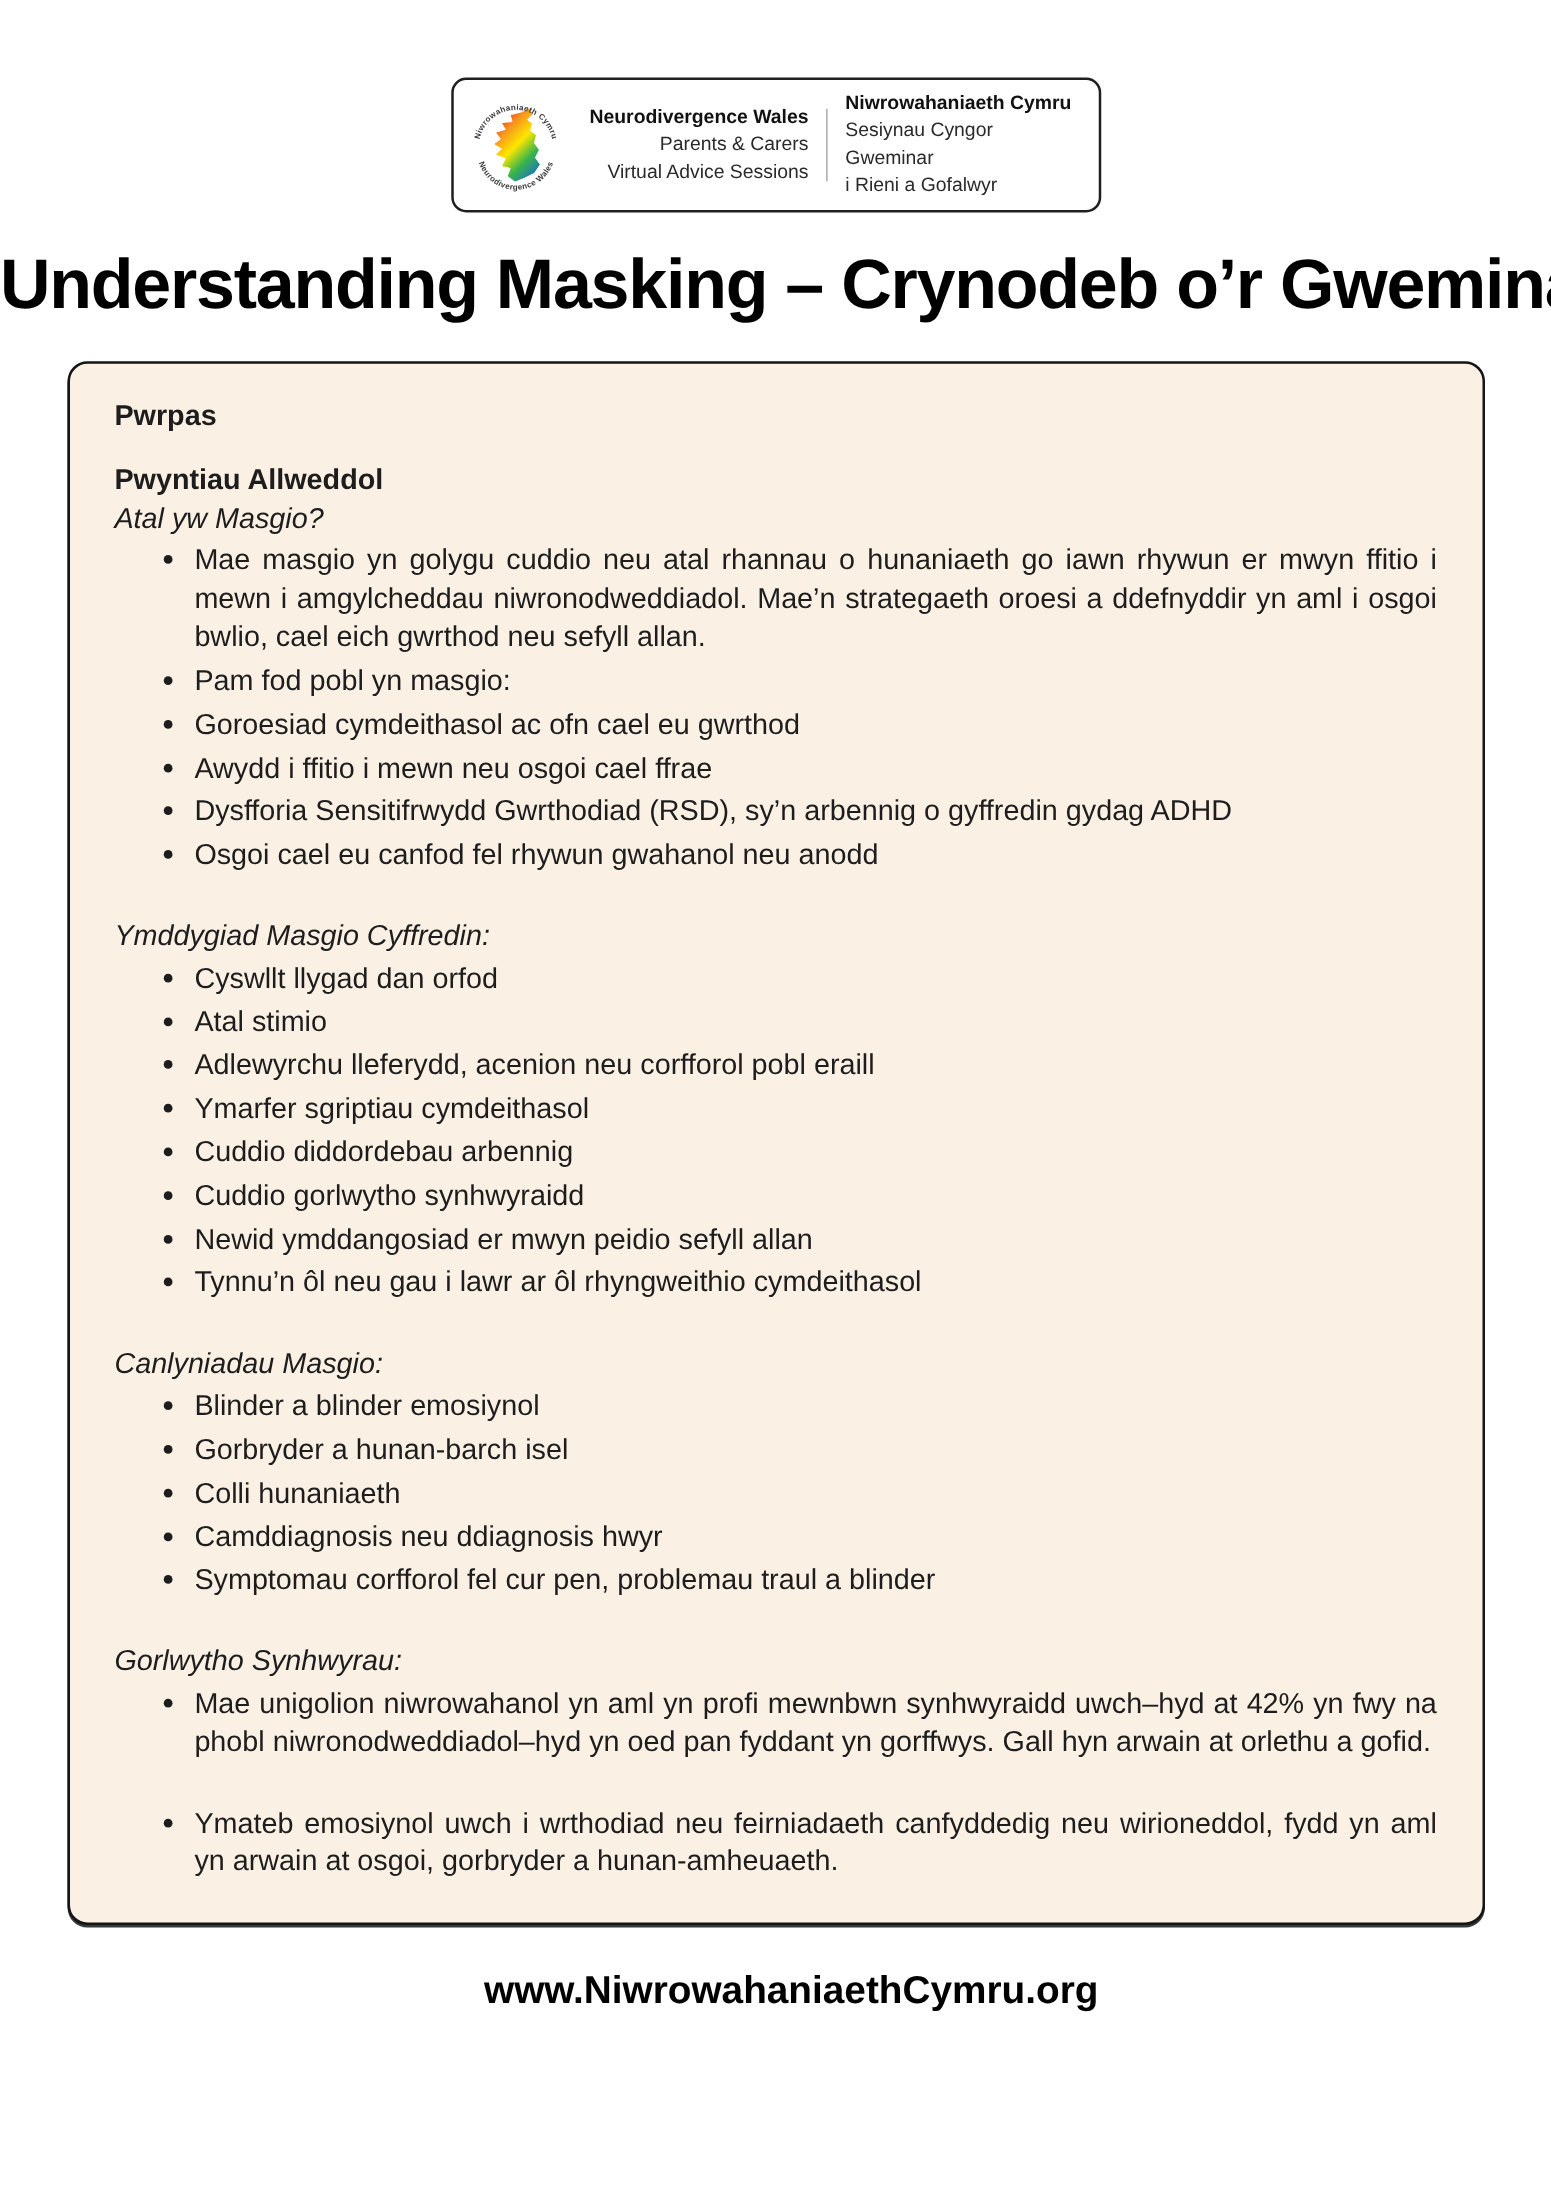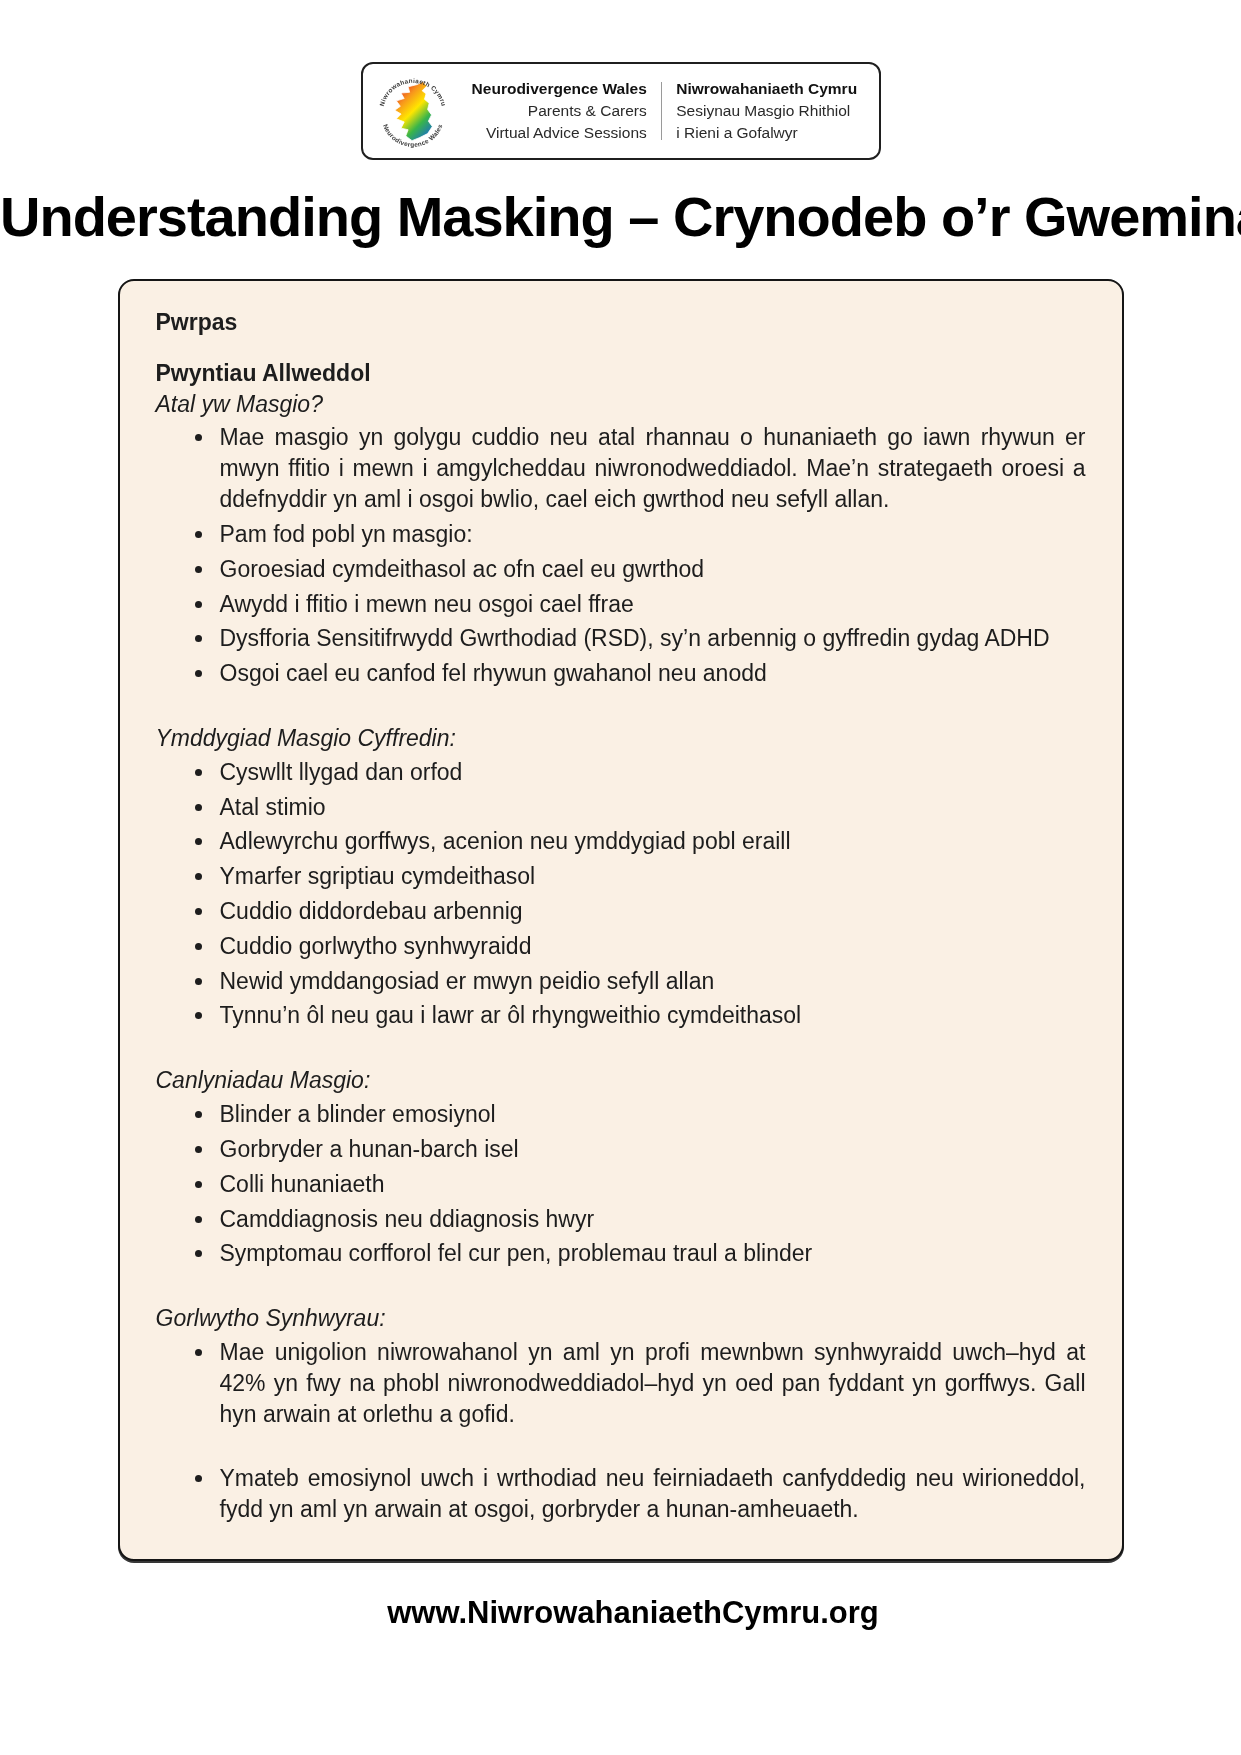--- a/index.html
+++ b/index.html
@@ -40,21 +40,21 @@
     text-align: center;
     font-size: 56px;
     font-weight: bold;
     letter-spacing: -1px;
     color: #000;
     white-space: nowrap;
   }
 
   
   .summary-box {
-    width: 1006px;
+    width: 1134px;
     margin: 30px auto 0 auto;
     background: #faf0e4;
     border: 2px solid #151515;
     border-radius: 16px;
     box-shadow: 0 2px 0 rgba(20,20,20,0.85);
     padding: 26px 36px 30px 36px;
     font-size: 23px;
     line-height: 1.34;
     color: #1d1d1d;
   }
@@ -117,21 +117,21 @@
 
     <div class="brand-cols">
       <div class="brand-col en">
         <div class="b">Neurodivergence Wales</div>
         <div>Parents &amp; Carers</div>
         <div>Virtual Advice Sessions</div>
       </div>
       <div class="brand-divider"></div>
       <div class="brand-col cy">
         <div class="b">Niwrowahaniaeth Cymru</div>
-        <div>Sesiynau Masgio Rhithiol</div>
+        <div>Sesiynau Cyngor Gweminar</div>
         <div>i Rieni a Gofalwyr</div>
       </div>
     </div>
   </div>
 
   <h1 class="doc-title">Understanding Masking – Crynodeb o’r Gweminar</h1>
 
   <div class="summary-box">
 
     <div class="heading">Pwrpas</div>
@@ -148,21 +148,21 @@
           <li>Dysfforia Sensitifrwydd Gwrthodiad (RSD), sy’n arbennig o gyffredin gydag ADHD</li>
           <li>Osgoi cael eu canfod fel rhywun gwahanol neu anodd</li>
         </ul>
     </div>
 
     <div class="section">
       <div class="sub">Ymddygiad Masgio Cyffredin:</div>
       <ul>
           <li>Cyswllt llygad dan orfod</li>
           <li>Atal stimio</li>
-          <li>Adlewyrchu gorffwys, acenion neu ymddygiad pobl eraill</li>
+          <li>Adlewyrchu lleferydd, acenion neu corfforol pobl eraill</li>
           <li>Ymarfer sgriptiau cymdeithasol</li>
           <li>Cuddio diddordebau arbennig</li>
           <li>Cuddio gorlwytho synhwyraidd</li>
           <li>Newid ymddangosiad er mwyn peidio sefyll allan</li>
           <li>Tynnu’n ôl neu gau i lawr ar ôl rhyngweithio cymdeithasol</li>
         </ul>
     </div>
 
     <div class="section">
       <div class="sub">Canlyniadau Masgio:</div>

